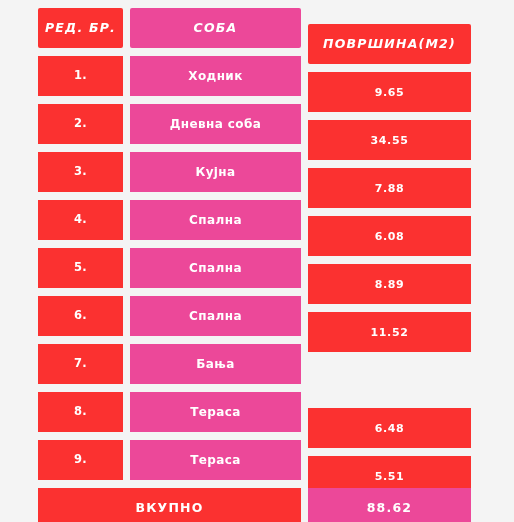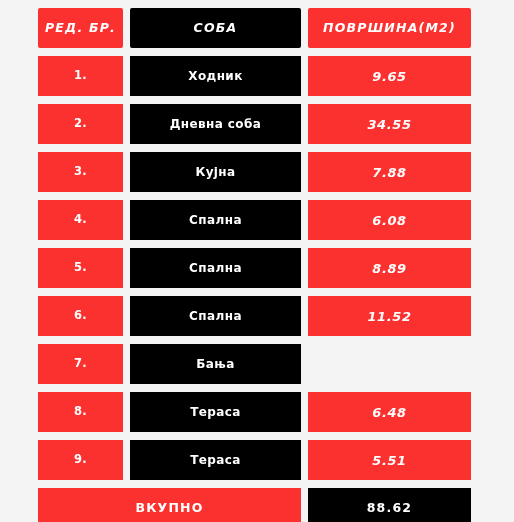--- a/index.html
+++ b/index.html
@@ -38,24 +38,24 @@
     color: #ffffff;
     text-align: center;
     line-height: 1;
     overflow: hidden;
     white-space: nowrap;
   }
 
   
   .col-idx  { width: 85px; flex: 0 0 85px; }
   .col-room { width: 171px; flex: 0 0 171px; }
-  .col-area { width: 163px; flex: 0 0 163px; }
+  .col-area { width: 163px; flex: 0 0 163px; margin-top: 16px; }
 
   .bg-red   { background: #fb3130; }
-  .bg-black { background: #000000; }
+  .bg-black { background: #ec4899; }
 
   
   .header-row .t-cell {
     border-radius: 2px;
     font-size: 12.5px;
     font-weight: bold;
     letter-spacing: 1.2px;
     font-style: italic;
   }
 
@@ -63,23 +63,22 @@
   .data-row .t-cell {
     border-radius: 0;
     font-size: 12px;
     font-weight: bold;
     letter-spacing: 0.4px;
   }
   .data-row .col-idx {
     font-size: 11.5px;
   }
   .data-row .col-area {
-    font-size: 13px;
+    font-size: 11px;
     letter-spacing: 0.6px;
-    font-style: italic;
   }
 
   
   .total-row {
     margin-bottom: 0;
   }
   .total-row .t-cell {
     border-radius: 0;
     font-size: 12.5px;
     font-weight: bold;

